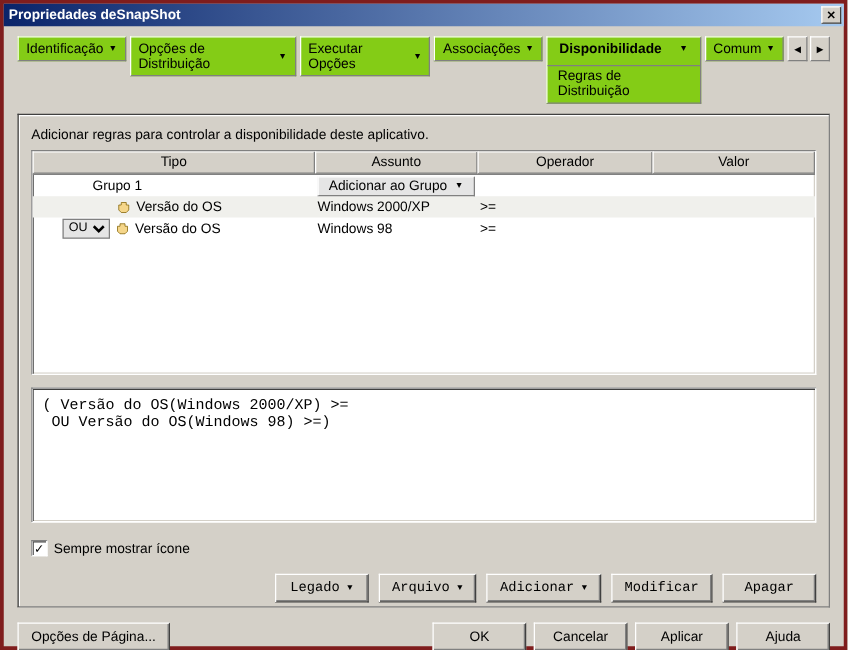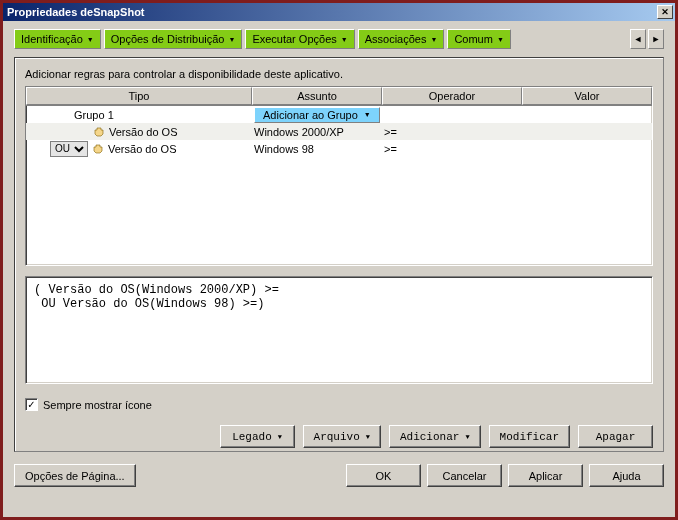--- a/index.html
+++ b/index.html
@@ -25,21 +25,21 @@
 .th1 { width: 226px; } .th2 { width: 130px; } .th3 { width: 140px; } .th4 { flex: 1; }
 .tr { display: flex; align-items: center; font-size: 11px; height: 17px; }
 .tr.alt { background: #f0f0ec; }
 .td1 { width: 226px; padding-left: 4px; display: flex; align-items: center; gap: 3px; }
 .td2 { width: 130px; padding-left: 2px; } .td3 { width: 130px; padding-left: 2px; } .td4 { flex: 1; }
 .group-row .td1 { padding-left: 48px; }
 .rule-row .td1 { padding-left: 66px; }
 .ou-row .td1 { padding-left: 24px; }
 .ou-select { width: 38px; height: 16px; font-size: 10px; background: #e5e5e5; border: 1px solid #808080; }
 .icon-hand { width: 14px; height: 14px; display: inline-block; }
-.grp-btn { background: #7dd3fc; border: 1px solid #fff; border-right-color: #808080; border-bottom-color: #808080; padding: 1px 8px; font-size: 11px; display: inline-flex; align-items: center; gap: 6px; cursor: pointer; }
+.grp-btn { background: #e5e5e5; border: 1px solid #fff; border-right-color: #808080; border-bottom-color: #808080; padding: 1px 8px; font-size: 11px; display: inline-flex; align-items: center; gap: 6px; cursor: pointer; }
 .textarea-wrap { margin-top: 10px; border: 1px solid #808080; border-right-color: #fff; border-bottom-color: #fff; box-shadow: inset 1px 1px 0 #404040, inset -1px -1px 0 #d4d0c8; background: #fff; padding: 6px 8px; height: 108px; font-family: "Courier New", monospace; font-size: 12px; white-space: pre; overflow: auto; }
 .checkbox-row { margin-top: 14px; display: flex; align-items: center; gap: 5px; }
 .checkbox { width: 13px; height: 13px; background: #fff; border: 1px solid #808080; border-right-color: #fff; border-bottom-color: #fff; box-shadow: inset 1px 1px 0 #404040; display: flex; align-items: center; justify-content: center; font-size: 10px; color: #000; }
 .btn-row { display: flex; justify-content: flex-end; gap: 8px; margin-top: 14px; font-family: Liberation Mono, monospace; }
 .btn { min-width: 75px; height: 23px; background: #d4d0c8; border: 1px solid #fff; border-right-color: #404040; border-bottom-color: #404040; box-shadow: inset -1px -1px 0 #808080; font-size: 11px; padding: 0 10px; display: flex; align-items: center; justify-content: center; gap: 6px; cursor: pointer; }
 .footer { display: flex; padding: 6px 11px; align-items: center; }
 .footer .btn-group-right { margin-left: auto; display: flex; gap: 6px; }
 </style>
 </head>
 <body>
@@ -63,20 +63,27 @@
           <span class="dropdown-arrow">▼</span>
         </div>
       <div class="tab">
           <span>Executar Opções</span>
           <span class="dropdown-arrow">▼</span>
         </div>
       <div class="tab">
           <span>Associações</span>
           <span class="dropdown-arrow">▼</span>
         </div>
+      <div class="tab active-wrap" style="padding:0;">
+        <div class="tab-top">
+            <span>Disponibilidade</span>
+            <span class="dropdown-arrow" style="margin-left:10px;">▼</span>
+          </div>
+        <div class="tab-sub">Regras de Distribuição</div>
+      </div>
       <div class="tab">
           <span>Comum</span>
           <span class="dropdown-arrow">▼</span>
         </div>
       <div class="nav-btns">
         <div class="nav-btn">
             <span>◄</span>
           </div>
         <div class="nav-btn">
             <span>►</span>

